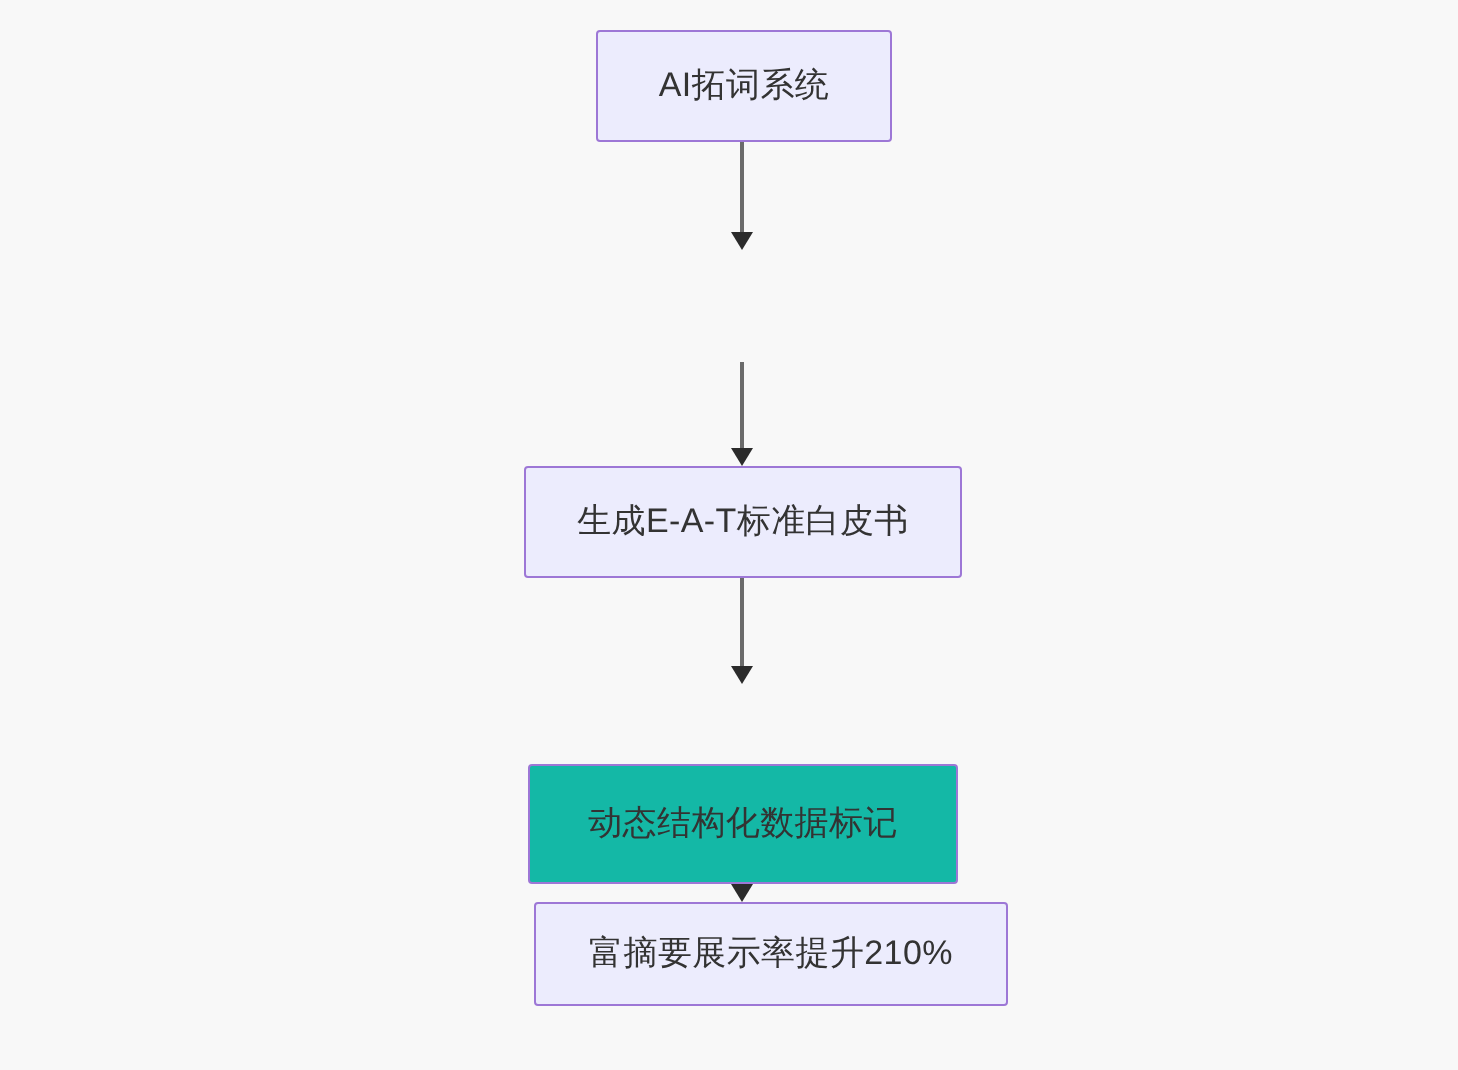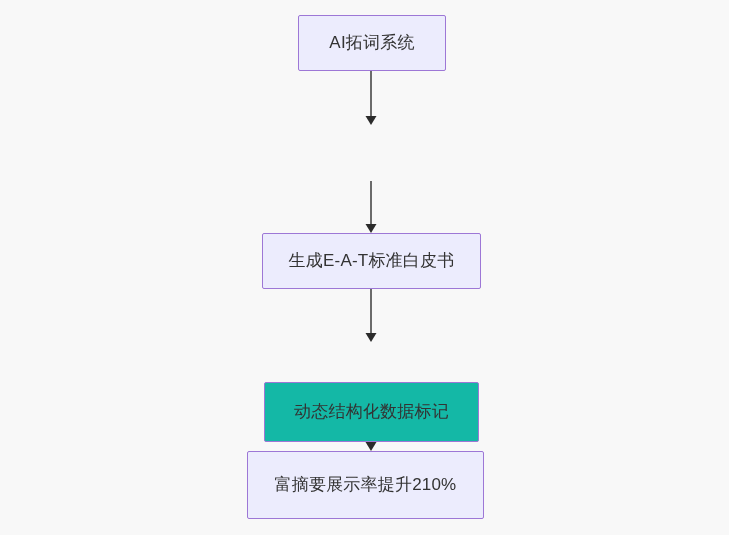--- a/index.html
+++ b/index.html
@@ -75,16 +75,16 @@
     </div>
     <div class="node" style="left: 298px; top: 15px; width: 148px; height: 56px; background: rgb(236, 236, 253); border-color: rgb(157, 119, 214); color: rgb(51, 51, 51);">
       <span class="node-label">AI拓词系统</span>
     </div>
     <div class="node" style="left: 262px; top: 233px; width: 219px; height: 56px; background: rgb(236, 236, 253); border-color: rgb(157, 119, 214); color: rgb(51, 51, 51);">
       <span class="node-label">生成E-A-T标准白皮书</span>
     </div>
     <div class="node" style="left: 264px; top: 342px; width: 215px; height: 60px; background: #14b8a6; border-color: rgb(157, 119, 214); color: rgb(51, 51, 51); margin-top: 40px;">
       <span class="node-label">动态结构化数据标记</span>
     </div>
-    <div class="node" style="left: 247px; top: 451px; width: 237px; height: 68px; background: rgb(236, 236, 253); border-color: rgb(157, 119, 214); color: rgb(51, 51, 51);">
+    <div class="node" style="left: 267px; top: 451px; width: 237px; height: 52px; background: rgb(236, 236, 253); border-color: rgb(157, 119, 214); color: rgb(51, 51, 51);">
       <span class="node-label">富摘要展示率提升210%</span>
     </div>
   </div>
 
 </body></html>

